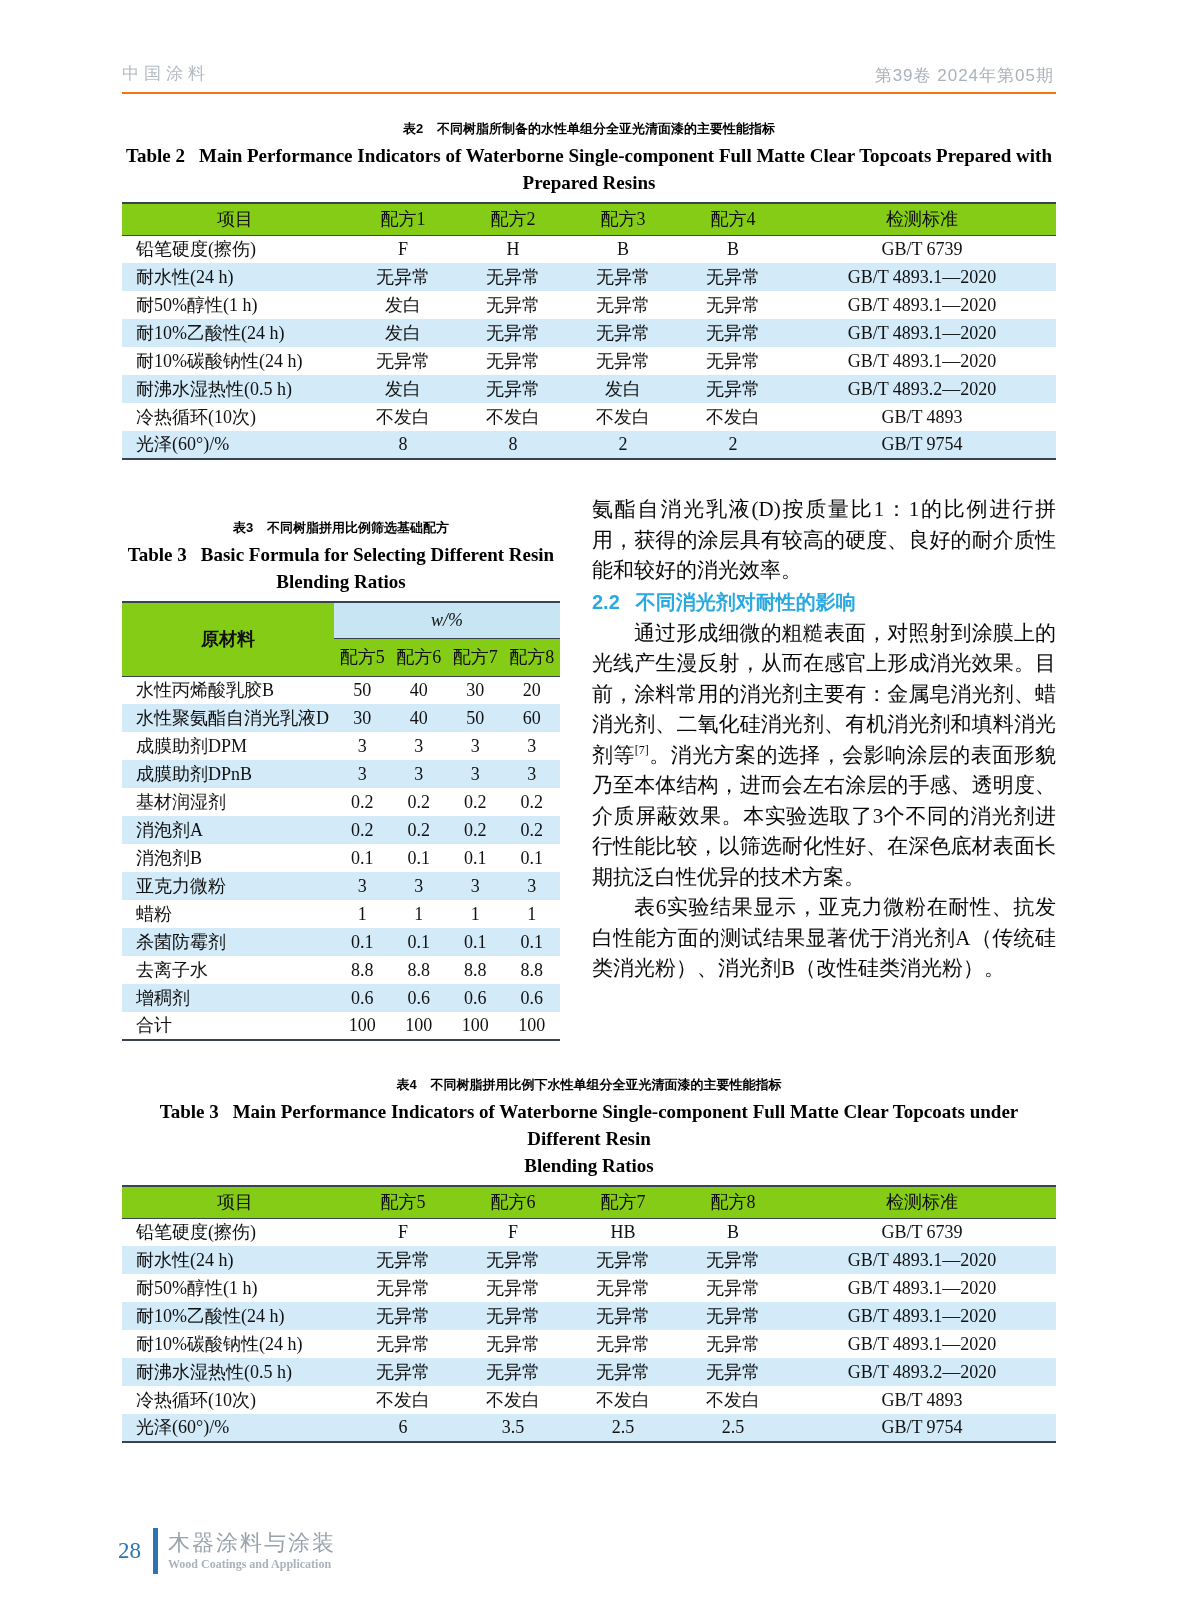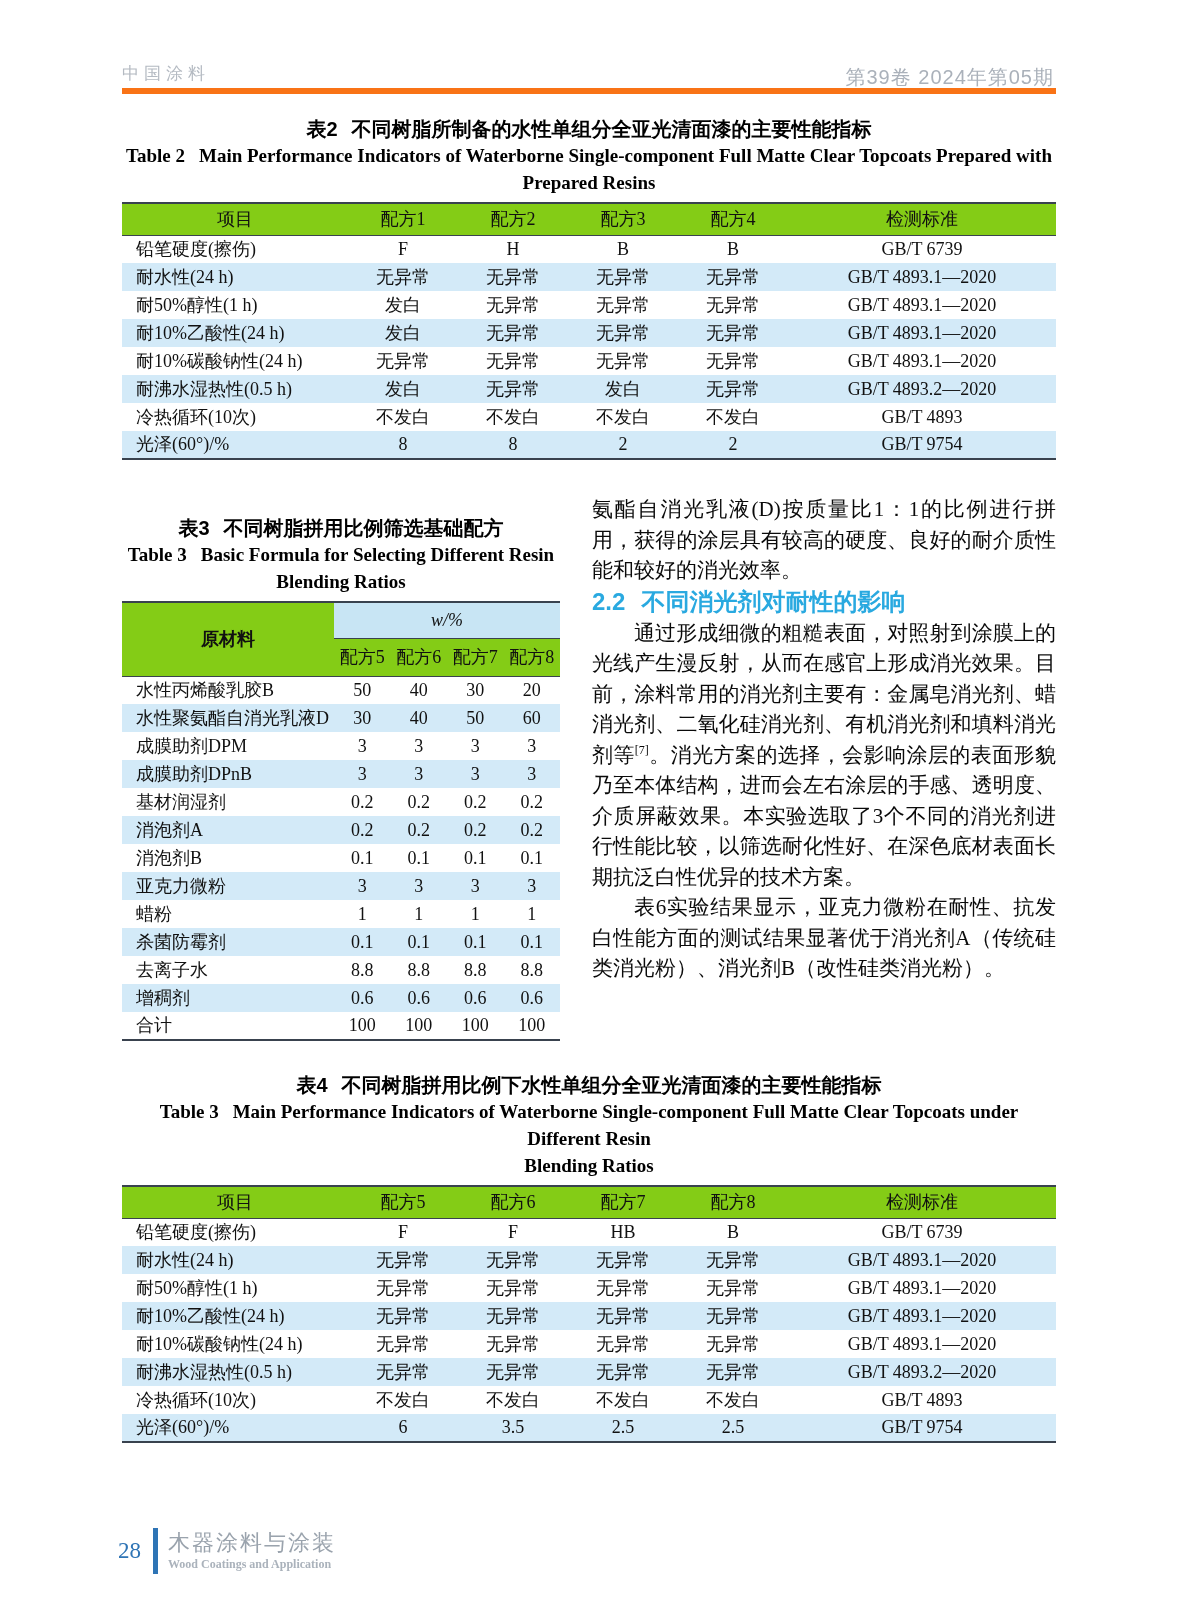--- a/index.html
+++ b/index.html
@@ -2,29 +2,29 @@
 <html><head>
 <meta charset="utf-8">
 <style>
   * { margin:0; padding:0; box-sizing:border-box; }
   html,body { background:#ffffff; }
   body { font-family:"Liberation Serif", serif; color:#111; }
   .page { position:relative; width:1178px; height:1600px; background:#fff; overflow:hidden; }
 
   
   .pg-header { position:absolute; left:122px; top:58px; width:934px; height:36px;
-               border-bottom:6px solid #f97316; }
+               border-bottom:2px solid #f97316; }
   .journal { position:absolute; left:0; top:4px; font-family:"Liberation Sans", sans-serif;
              font-size:17px; color:#b4bac2; letter-spacing:5px; }
   .issue { position:absolute; right:2px; top:6px; font-family:"Liberation Sans", sans-serif;
-           font-size:20px; color:#aab1ba; letter-spacing:1px; }
+           font-size:17px; color:#aab1ba; letter-spacing:1px; }
 
   
   .tbl-block { position:absolute; }
-  .tt-zh { font-family:"Liberation Sans", sans-serif; font-weight:700; font-size:20px;
+  .tt-zh { font-family:"Liberation Sans", sans-serif; font-weight:700; font-size:13px;
            text-align:center; line-height:26px; color:#000; }
   .tt-en { font-weight:700; font-size:19px; text-align:center; line-height:27px; color:#000; }
   .pfx { margin-right:14px; }
 
   table { width:100%; border-collapse:collapse; table-layout:fixed;
           border-top:2px solid #39424e; border-bottom:2px solid #39424e; }
   th, td { font-size:18px; text-align:center; font-weight:400; line-height:1.15;
            padding:0 2px; overflow:hidden; white-space:nowrap; }
   thead th { background:#84cc16; height:32px; border-bottom:1px solid #39424e; }
   tbody td { height:28px; }
@@ -37,21 +37,21 @@
   .t3 thead tr.sub th { height:38px; border-bottom:1px solid #39424e; }
   .t3 thead th { border-bottom:none; }
   .t3 thead th.mat { vertical-align:middle;font-weight:bold; }
   .wlabel { font-style:italic; font-size:18px; }
 
   
   .right-col { position:absolute; left:592px; top:494px; width:464px; }
   .right-col p { font-size:21px; line-height:30.5px; text-align:justify; color:#0a0a0a; }
   .right-col p.ind { text-indent:2em; }
   .sec-heading { font-family:"Liberation Sans", sans-serif; font-weight:700;
-                 font-size:24px; line-height:32px; color:#29a9e0; }
+                 font-size:20px; line-height:32px; color:#29a9e0; }
   .sec-heading .sec-num { margin-right:16px; }
   sup.ref { font-size:12px; vertical-align:super; line-height:0; }
 
   
   .pg-footer { position:absolute; left:118px; top:1528px; display:flex; align-items:center; }
   .page-no { font-size:23px; color:#2e74b5; margin-right:12px; }
   .foot-bar { width:5px; height:46px; background:#2e74b5; margin-right:10px; }
   .foot-zh { font-family:"Liberation Sans", sans-serif; font-size:22px; color:#9aa3ad;
              letter-spacing:2px; line-height:26px; }
   .foot-en { font-weight:700; font-size:12px; color:#aab2bb; line-height:16px; }

